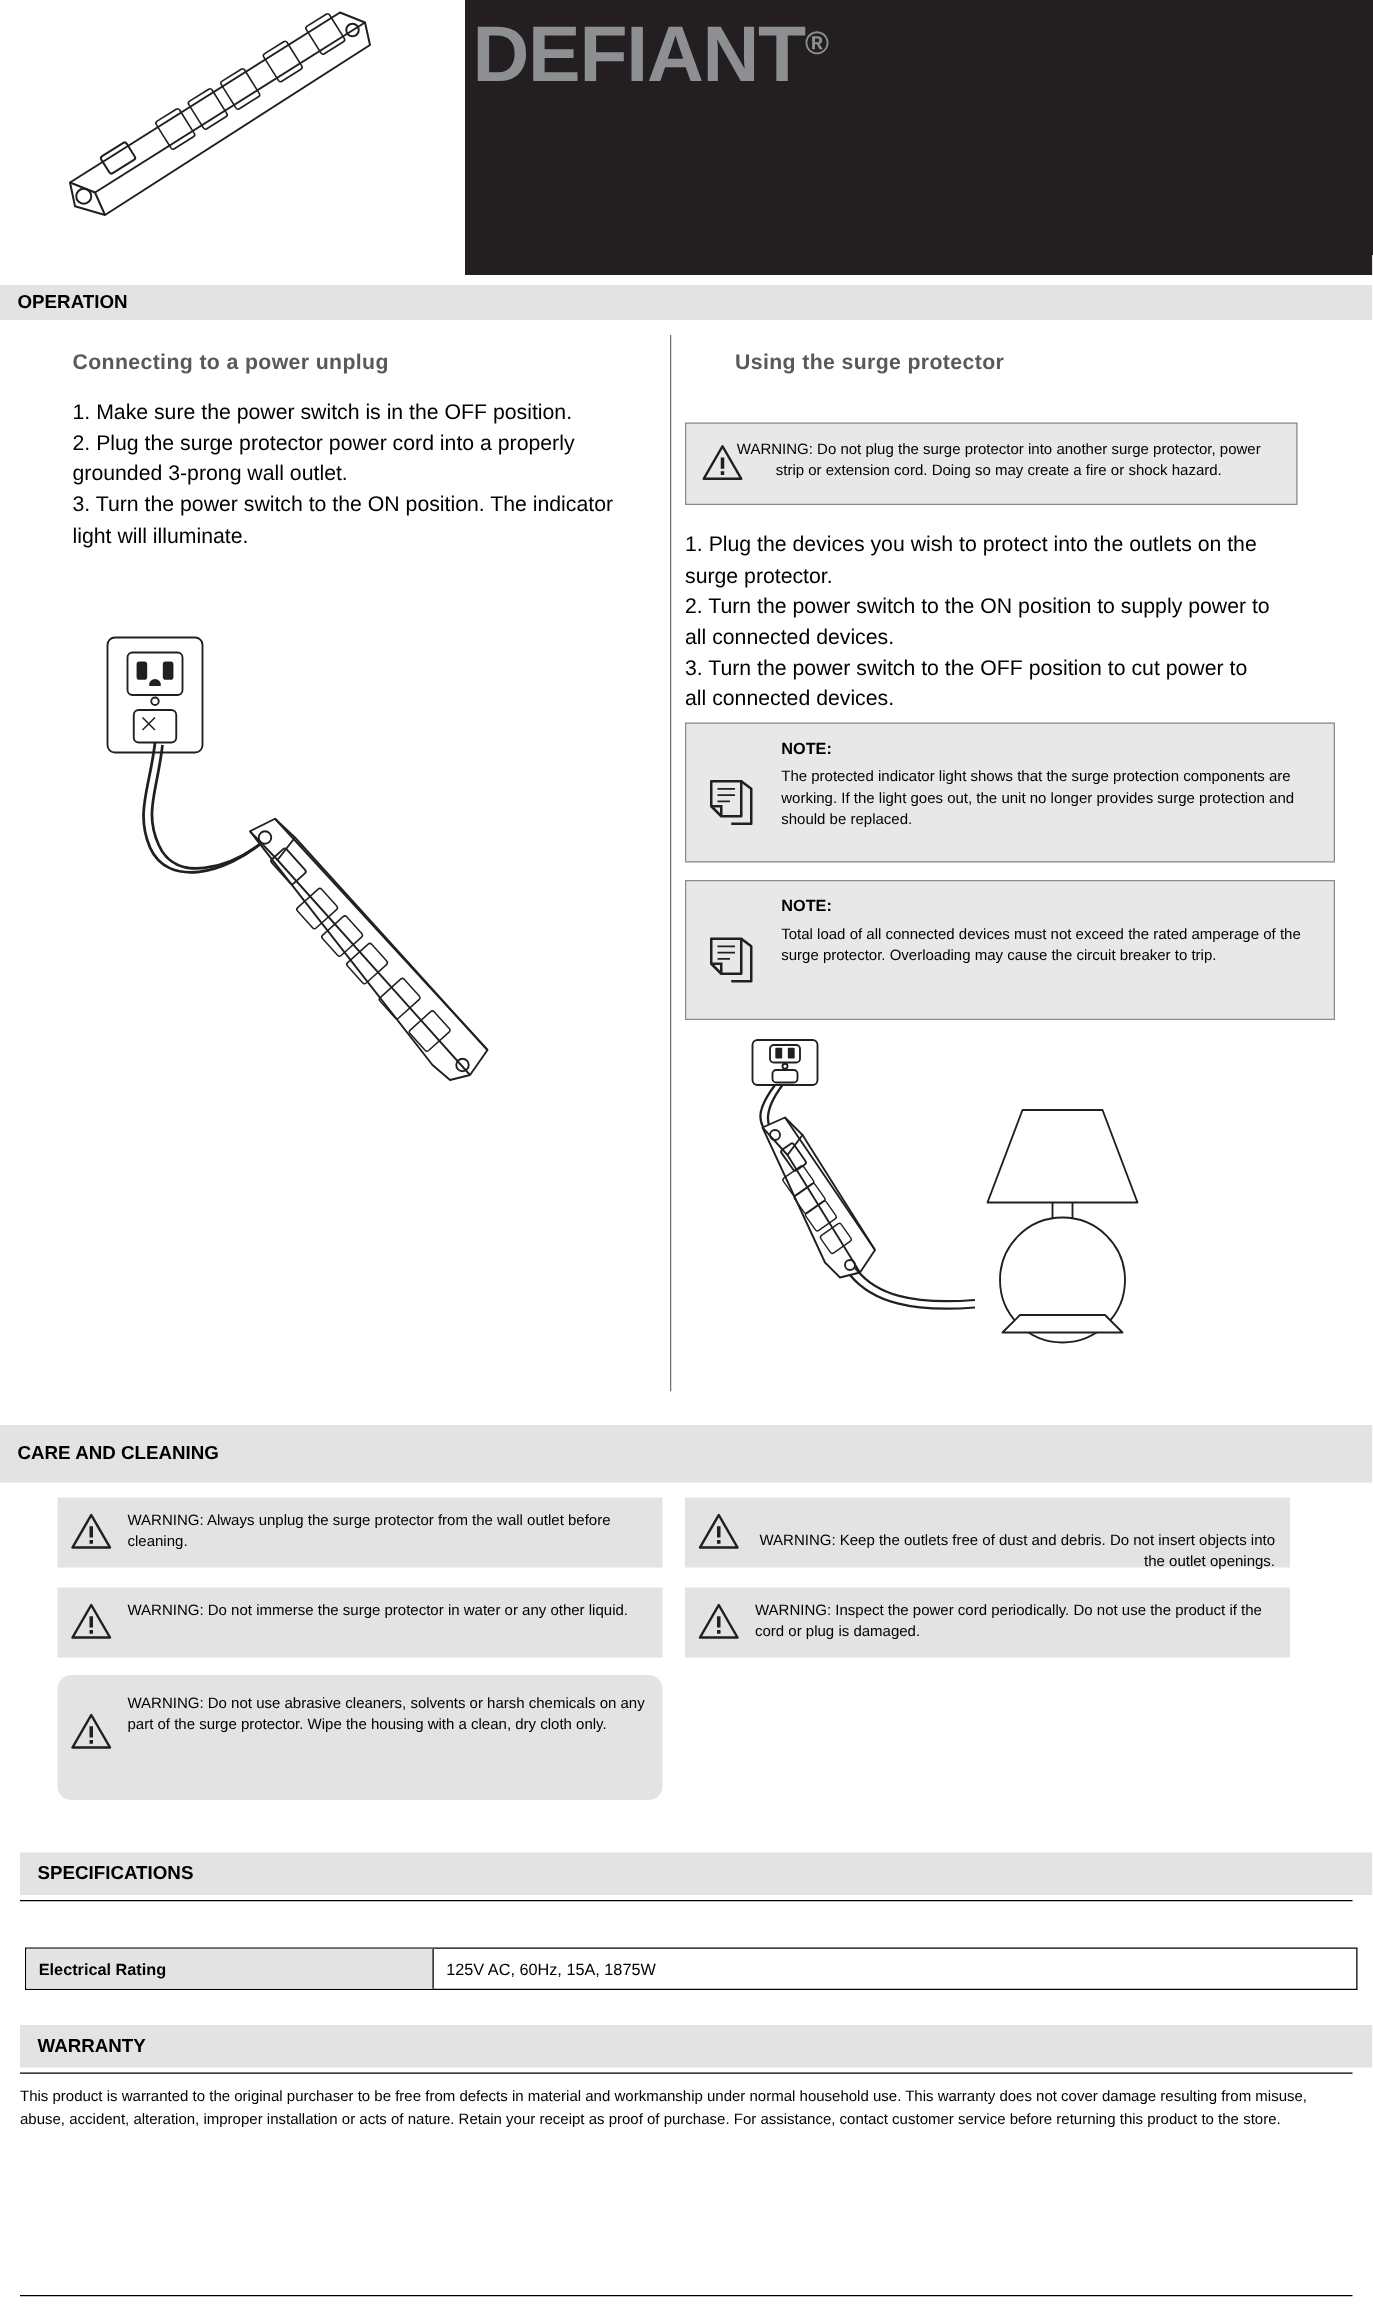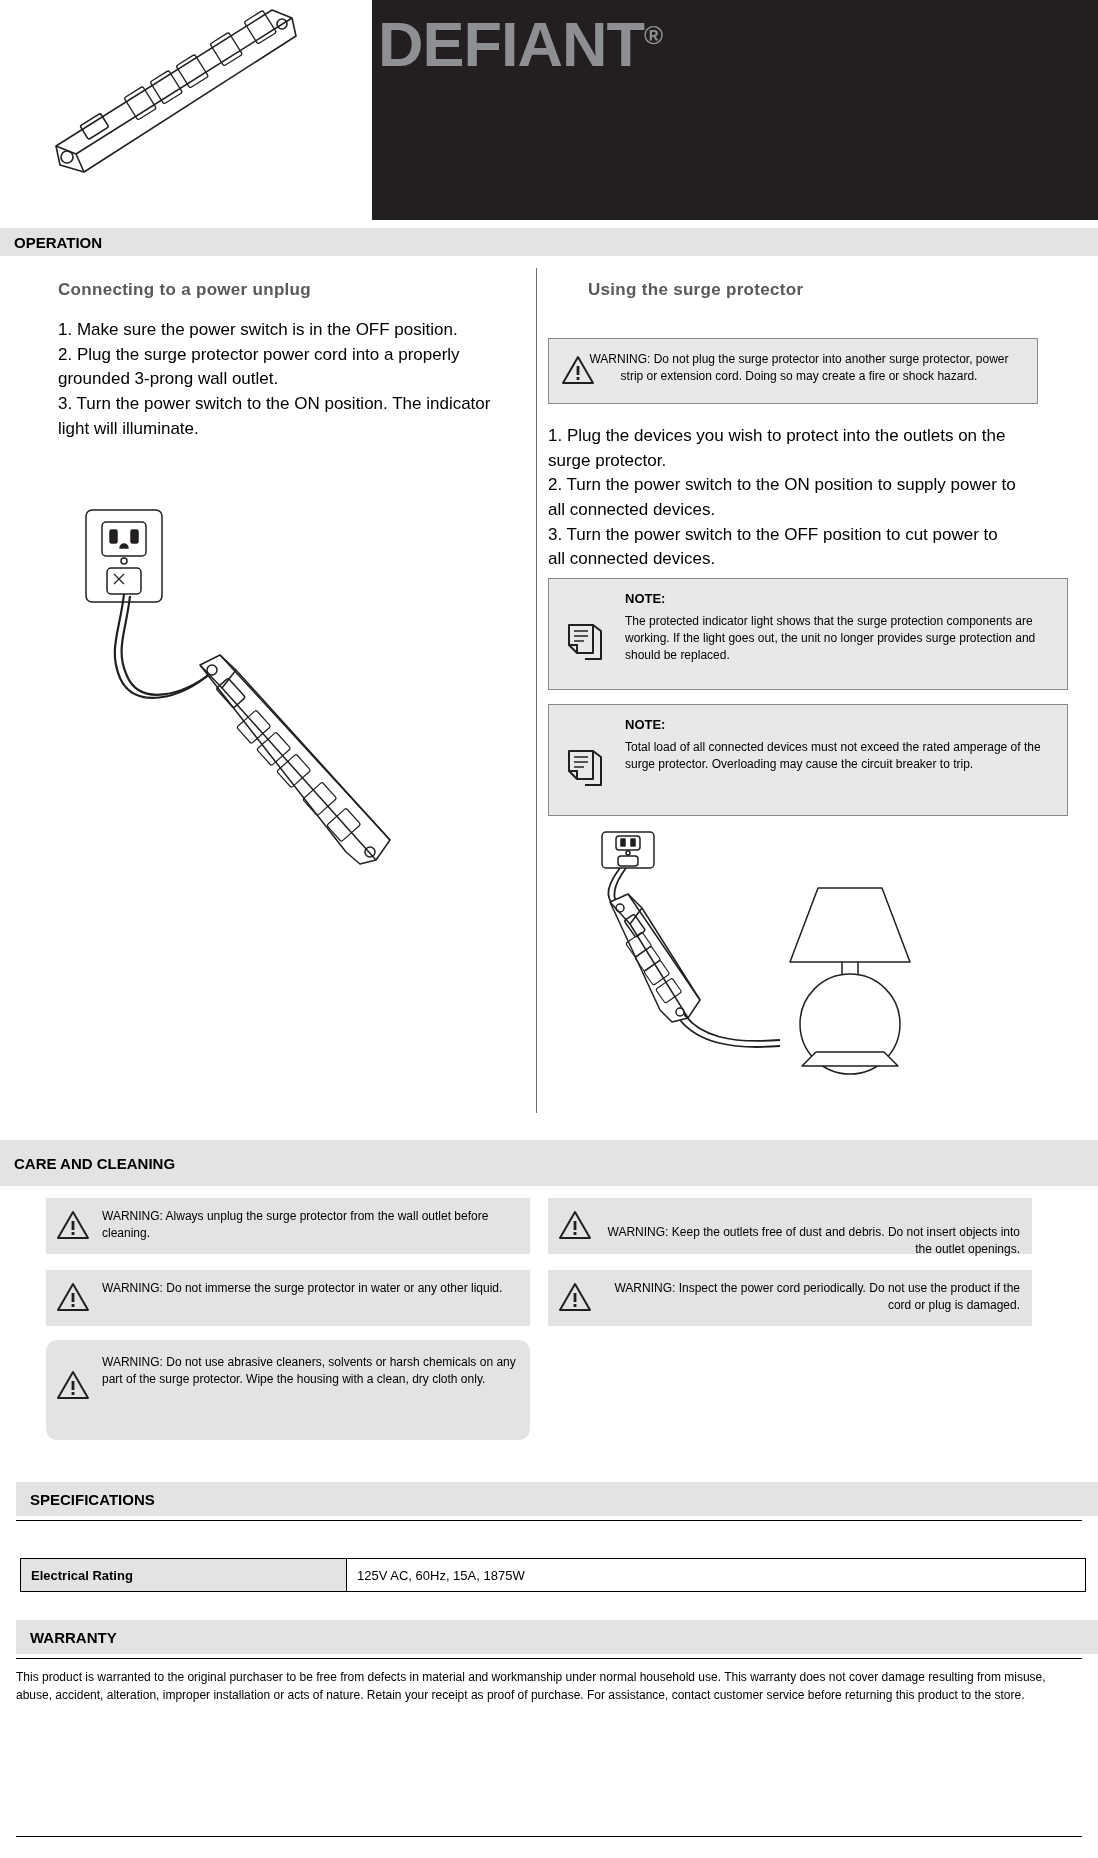--- a/index.html
+++ b/index.html
@@ -377,21 +377,21 @@
 
   <div class="callout" style="left:548px; top:1198px; width:484px; height:56px;">
     <svg class="warn-icon" style="left:10px; top:12px;" viewBox="0 0 34 30">
       <path d="M17 2 L32 28 L2 28 Z" fill="none" stroke="#231f20" stroke-width="2" stroke-linejoin="round"></path>
       <rect x="15.6" y="11" width="2.8" height="9" fill="#231f20"></rect>
       <rect x="15.6" y="22" width="2.8" height="3" fill="#231f20"></rect>
     </svg>
     <div class="ctext" style="left:56px; top:26px; width:416px;text-align:right;">WARNING: Keep the outlets free of dust and debris. Do not insert objects into the outlet openings.</div>
   </div>
 
-  <div class="callout" style="left:548px; top:1270px; width:484px; height:56px;text-align:right;">
+  <div class="callout" style="left:548px; top:1270px; width:484px; height:56px;">
     <svg class="warn-icon" style="left:10px; top:12px;" viewBox="0 0 34 30">
       <path d="M17 2 L32 28 L2 28 Z" fill="none" stroke="#231f20" stroke-width="2" stroke-linejoin="round"></path>
       <rect x="15.6" y="11" width="2.8" height="9" fill="#231f20"></rect>
       <rect x="15.6" y="22" width="2.8" height="3" fill="#231f20"></rect>
     </svg>
     <div class="ctext" style="left:56px; top:10px; width:416px;">WARNING: Inspect the power cord periodically. Do not use the product if the cord or plug is damaged.</div>
   </div>
 
   <div class="bar bar-spec" style="left:16px;">
     <span class="bar-title">SPECIFICATIONS</span>

